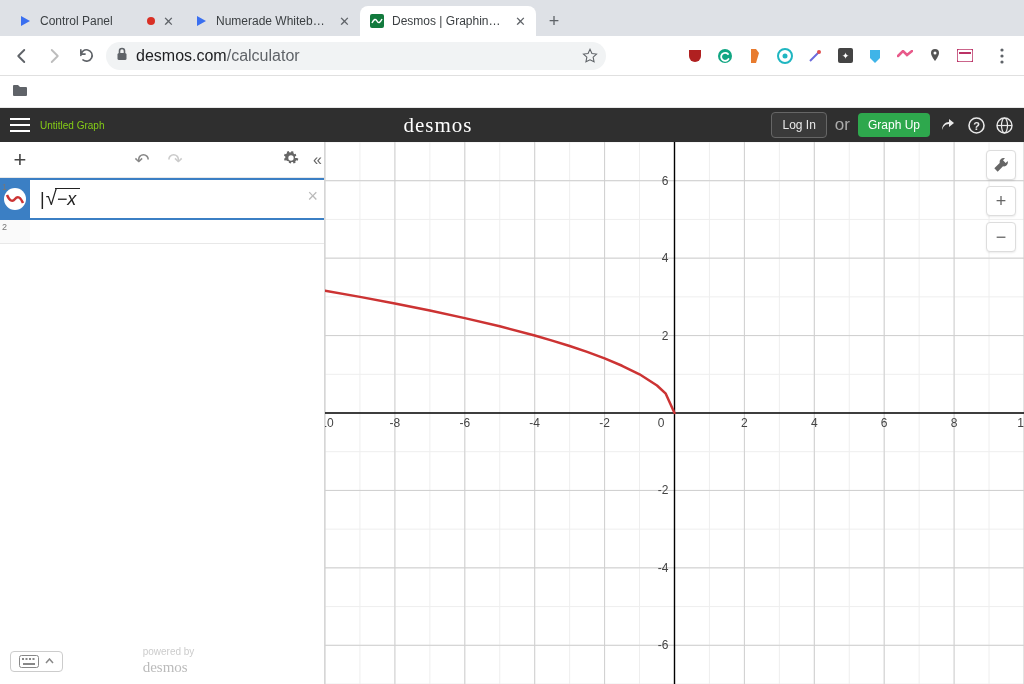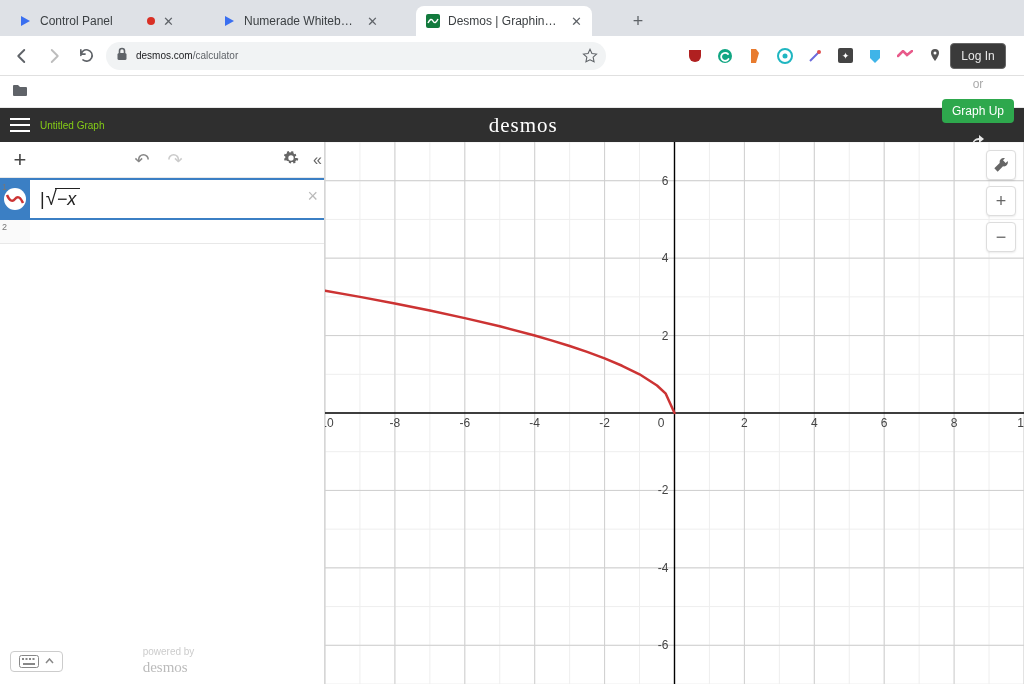--- a/index.html
+++ b/index.html
@@ -23,21 +23,20 @@
   html,body { height:100%; margin:0; padding:0; background:#fff; }
   body { width:1024px; height:684px; overflow:hidden; position:relative; }
 
   
   .tabstrip {
     background: var(--chrome-gray);
     height:36px;
     display:flex;
     align-items:flex-end;
     padding:0 8px;
-    gap:28px;
   }
   .tab {
     height:30px; min-width:176px; max-width:176px;
     display:flex; align-items:center; gap:8px; padding:0 10px;
     font-size:12px; color:var(--text);
     border-radius:8px 8px 0 0; position:relative;
   }
   .tab.active { background:var(--tab-active); }
   .tab .title { flex:1; overflow:hidden; white-space:nowrap; text-overflow:ellipsis; }
   .tab .dot.rec { width:8px; height:8px; border-radius:50%; background:#d93025; }
@@ -49,21 +48,21 @@
   .toolbar {
     background: var(--toolbar-bg);
     height:40px; display:flex; align-items:center; gap:8px; padding:0 10px;
     border-bottom:1px solid #e0e0e0;
   }
   .tb-btn { width:24px; height:24px; display:flex; align-items:center; justify-content:center; color:#5f6368; cursor:pointer; border-radius:50%; }
   .tb-btn.disabled { color:#b0b0b0; }
   .addressbar {
     flex:0 0 500px; height:28px; background:#f1f3f4; border-radius:14px;
     display:flex; align-items:center; padding:0 10px; gap:8px;
-    font-size:10px; color:var(--text);
+    font-size:16px; color:var(--text);
   }
   .addressbar .lock { color:#5f6368; font-size:12px; }
   .addressbar .url .host { color:#202124; }
   .addressbar .url .path { color:#5f6368; }
   .tb-spacer { flex:1; }
   .ext-row { display:flex; align-items:center; gap:12px; }
   .ext { width:18px; height:18px; display:flex; align-items:center; justify-content:center; font-size:14px; }
   .bookmarks { height:32px; background:#fff; display:flex; align-items:center; padding:0 12px; border-bottom:1px solid #e8e8e8; }
   .folder { color:#5f6368; font-size:14px; }
 
@@ -71,24 +70,24 @@
   .desmos-header {
     background: var(--desmos-bar);
     height:34px; display:flex; align-items:center; color:#fff;
     padding:0 10px; gap:10px;
   }
   .hamburger { width:20px; height:14px; display:flex; flex-direction:column; justify-content:space-between; cursor:pointer; }
   .hamburger span { display:block; height:2px; background:#fff; }
   .graph-title { color:#84cc16; font-size:10px; }
   .desmos-center { flex:1; text-align:center; }
   .desmos-logo { font-family: Georgia, 'Times New Roman', serif; font-size:21px; color:#fff; letter-spacing:1px; }
-  .d-actions { display:flex; align-items:center; gap:8px;flex-direction:column; }
+  .d-actions { display:flex; align-items:center; gap:8px; }
   .d-btn { font-size:12px; padding:5px 10px; border-radius:4px; cursor:pointer; }
   .d-login { background:#3a3a3a; border:1px solid #666; color:#e8e8e8; }
-  .d-or { color:#aaa; font-size:12px; }
+  .d-or { color:#aaa; font-size:17px; }
   .d-signup { background:var(--desmos-green); color:#fff; }
   .d-icon { color:#e8e8e8; width:20px; height:20px; display:flex; align-items:center; justify-content:center; font-size:15px; cursor:pointer; }
 
   
   .workspace { position:absolute; top:142px; bottom:0; left:0; right:0; display:flex; }
   .expr-panel { width:325px; background:#fff; border-right:1px solid var(--panel-border); display:flex; flex-direction:column; position:relative; }
   .expr-toolbar { height:36px; display:flex; align-items:center; padding:0 6px; border-bottom:1px solid #e8e8e8; }
   .exp-add { width:28px; height:28px; display:flex; align-items:center; justify-content:center; color:#444; font-size:22px; cursor:pointer; }
   .exp-middle { flex:1; display:flex; justify-content:center; gap:18px; }
   .exp-undo, .exp-redo { color:#888; font-size:18px; cursor:pointer; }

